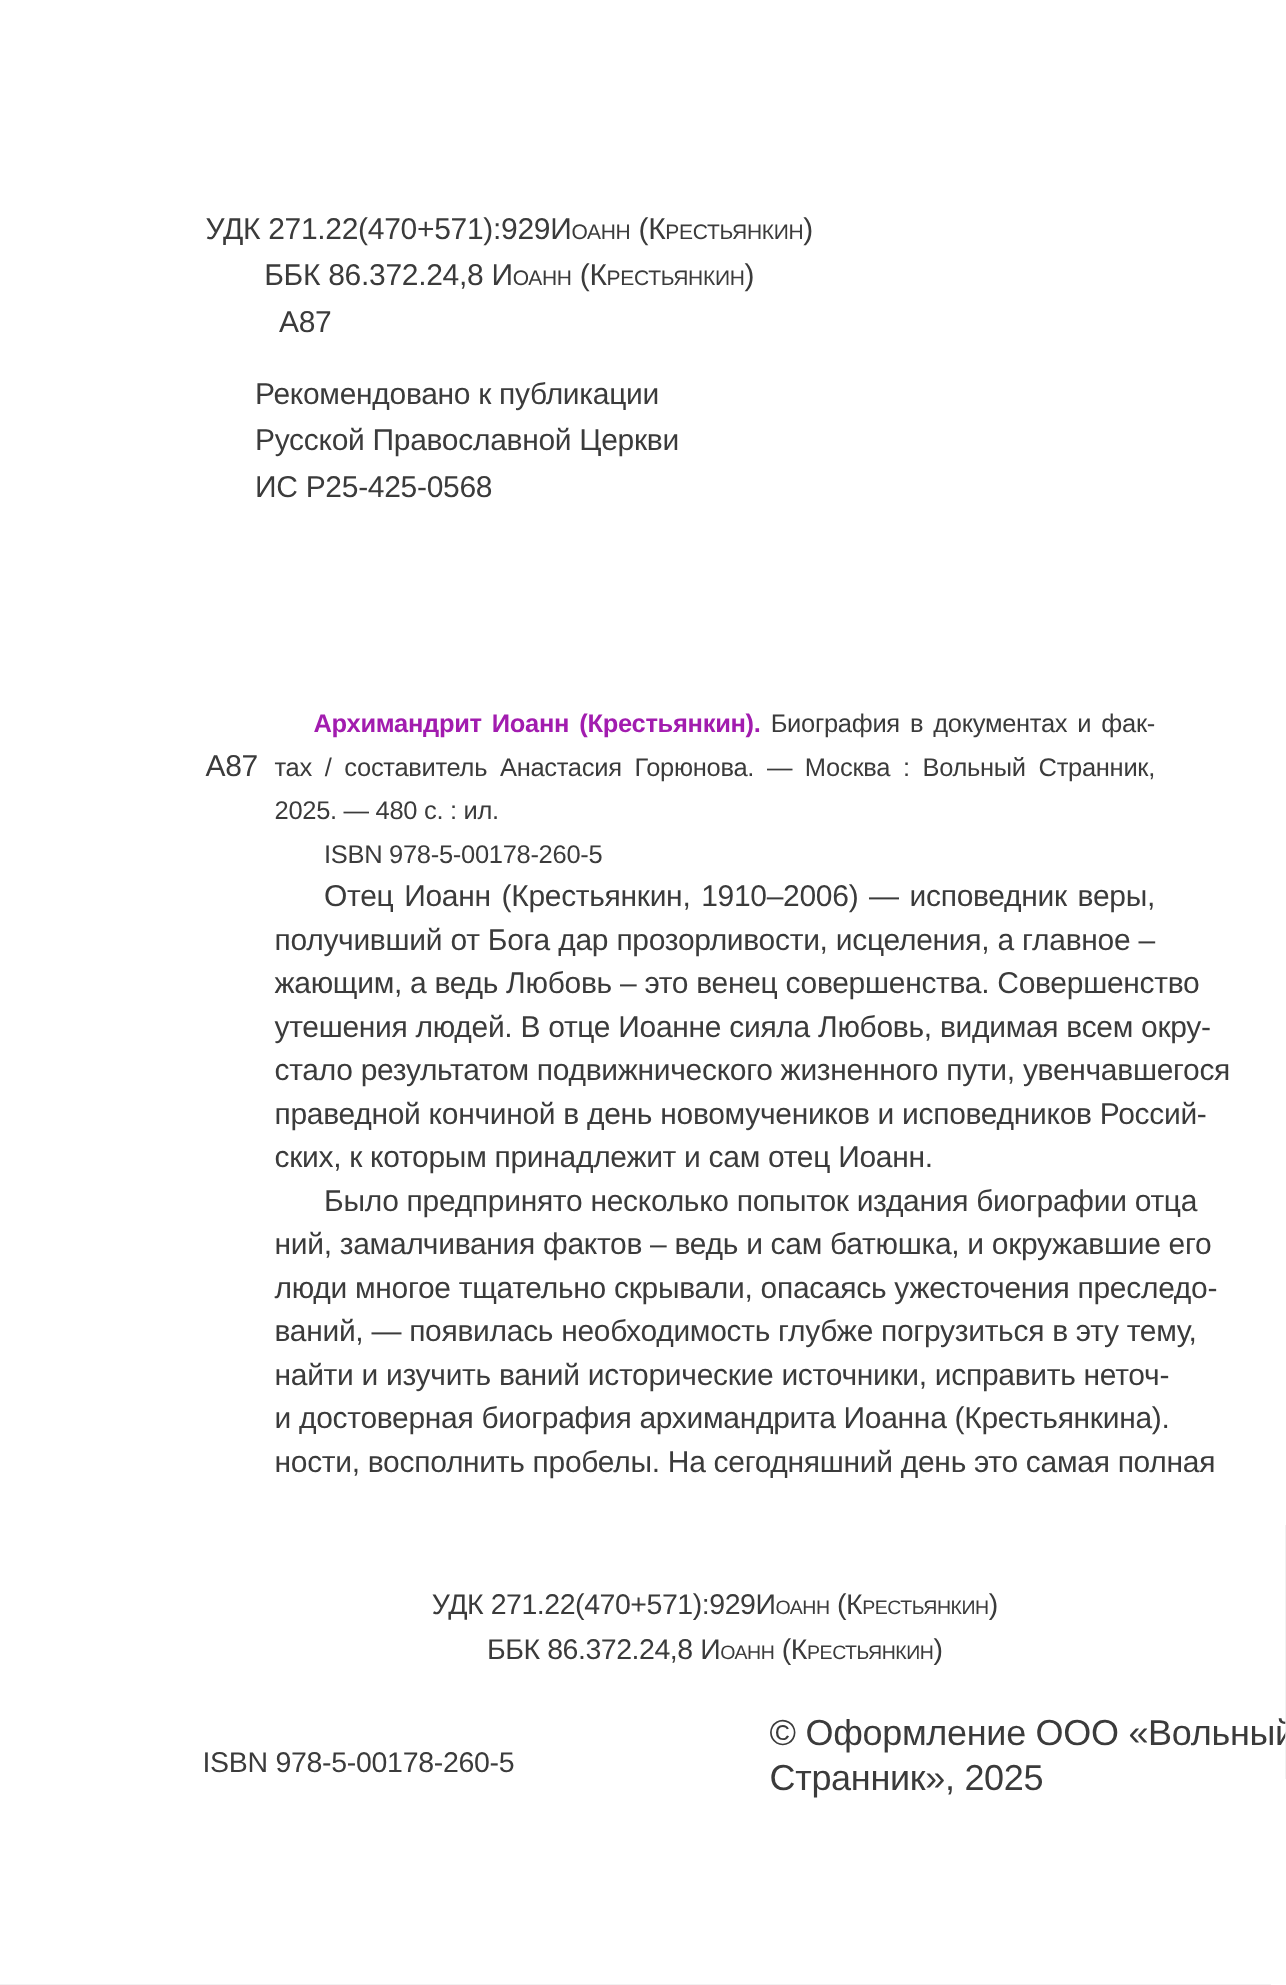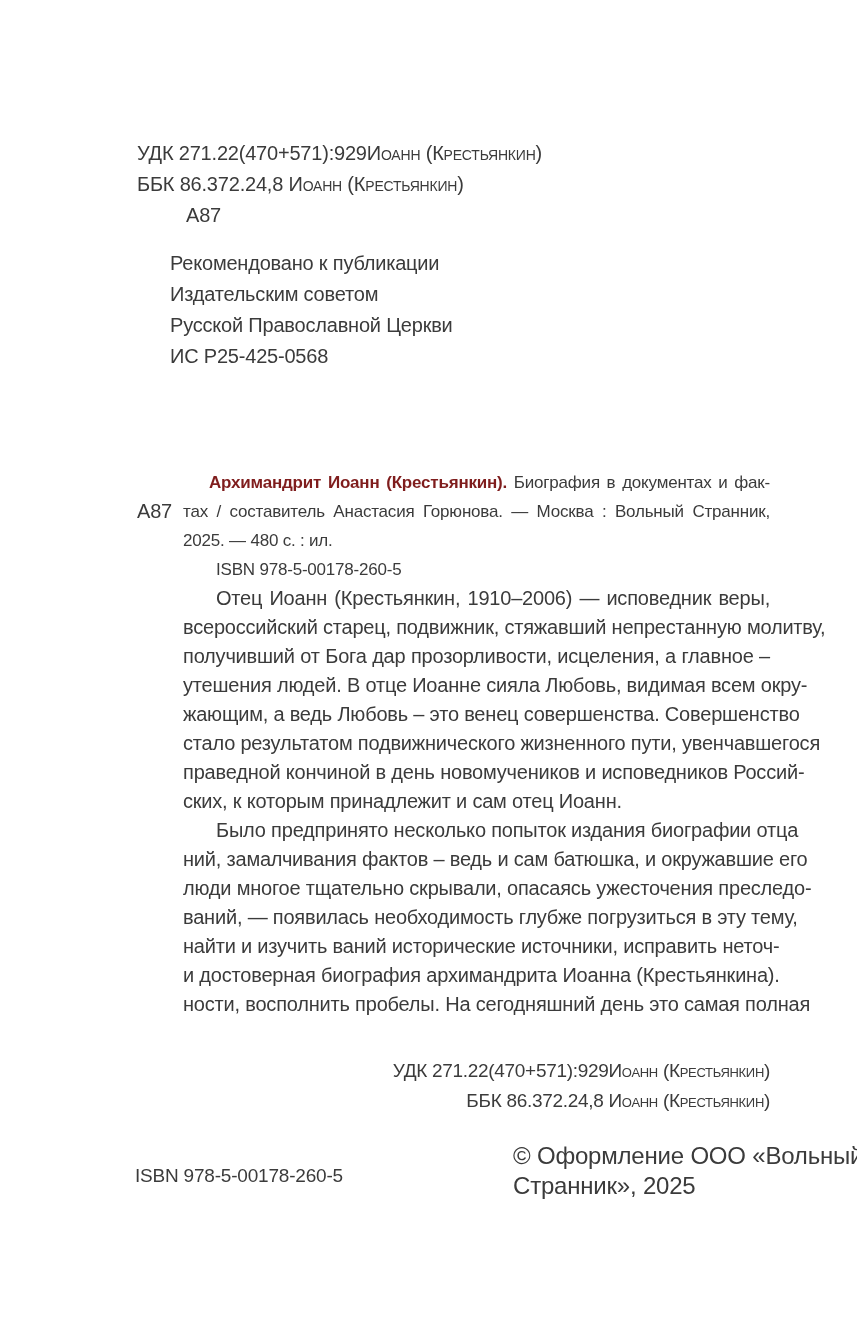--- a/index.html
+++ b/index.html
@@ -8,33 +8,33 @@
     width:857px;height:1323px;
     background:#ffffff;
     font-family:"Liberation Sans", sans-serif;
     color:#3b3b3b;
     overflow:hidden;
     margin:0 auto;
   }
   .blk{position:absolute;}
   .line{white-space:nowrap;}
   
-  .sc{font-variant:small-caps;}
+  .sc{font-variant:small-caps;text-align:center;}
   
   .top-codes{left:137px;top:138px;font-size:20px;line-height:31px;letter-spacing:-0.2px;}
   .code-indent{margin-left:49px;}
   
   .approval{left:170px;top:248px;font-size:20px;line-height:31px;letter-spacing:-0.2px;}
   
   .catalog{left:183px;top:468px;width:587px;font-size:17px;line-height:29px;letter-spacing:-0.2px;}
   .catalog .entry-code{position:absolute;left:-46px;top:29px;font-size:20px;letter-spacing:-0.2px;}
   .jline{text-align:justify;text-align-last:justify;}
   .ind{padding-left:33px;}
   .ind2{padding-left:26px;}
-  .bold{font-weight:bold;color:#7f1d1d;}
+  .bold{font-weight:bold;color:#a21caf;}
   
   .annotation{left:183px;top:584px;width:587px;font-size:20px;line-height:29px;letter-spacing:-0.2px;}
   .endline{text-align:left;text-align-last:left;}
   
   .bottom-codes{left:183px;top:1056px;width:587px;font-size:19px;line-height:30px;letter-spacing:-0.3px;text-align:right;}
   
   .footer-isbn{left:135px;top:1165px;font-size:19px;letter-spacing:-0.2px;}
   .copyright{left:513px;top:1141px;font-size:24px;line-height:30px;letter-spacing:-0.2px;}
 </style>
 </head>
@@ -43,39 +43,37 @@
 <div class="page">
 
   <div class="blk top-codes">
     <div class="line sc">УДК 271.22(470+571):929Иоанн (Крестьянкин)</div>
     <div class="line sc">ББК 86.372.24,8 Иоанн (Крестьянкин)</div>
     <div class="line code-indent">А87</div>
   </div>
 
   <div class="blk approval">
     <div class="line">Рекомендовано к публикации</div>
-    <div class="line">Издательским советом</div>
     <div class="line">Русской Православной Церкви</div>
     <div class="line">ИС Р25-425-0568</div>
   </div>
 
   <div class="blk catalog">
     <div class="entry-code">А87</div>
     <div class="line jline ind2"><span class="bold">Архимандрит Иоанн (Крестьянкин).</span> <span>Биография в документах и фак-</span></div>
     <div class="line jline">тах / составитель Анастасия Горюнова. — Москва : Вольный Странник,</div>
     <div class="line">2025. — 480 с. : ил.</div>
     <div class="line ind">ISBN 978-5-00178-260-5</div>
   </div>
 
   <div class="blk annotation">
     <div class="line jline ind">Отец Иоанн (Крестьянкин, 1910–2006) — исповедник веры,</div>
-    <div class="line jline">всероссийский старец, подвижник, стяжавший непрестанную молитву,</div>
     <div class="line jline">получивший от Бога дар прозорливости, исцеления, а главное –</div>
+    <div class="line jline">жающим, а ведь Любовь – это венец совершенства. Совершенство</div>
     <div class="line jline">утешения людей. В отце Иоанне сияла Любовь, видимая всем окру-</div>
-    <div class="line jline">жающим, а ведь Любовь – это венец совершенства. Совершенство</div>
     <div class="line jline">стало результатом подвижнического жизненного пути, увенчавшегося</div>
     <div class="line jline">праведной кончиной в день новомучеников и исповедников Россий-</div>
     <div class="line endline">ских, к которым принадлежит и сам отец Иоанн.</div>
     <div class="line jline ind">Было предпринято несколько попыток издания биографии отца</div>
     <div class="line jline">ний, замалчивания фактов – ведь и сам батюшка, и окружавшие его</div>
     <div class="line jline">люди многое тщательно скрывали, опасаясь ужесточения преследо-</div>
     <div class="line jline">ваний, — появилась необходимость глубже погрузиться в эту тему,</div>
     <div class="line jline">найти и изучить ваний исторические источники, исправить неточ-</div>
     <div class="line endline">и достоверная биография архимандрита Иоанна (Крестьянкина).</div>
     <div class="line jline">ности, восполнить пробелы. На сегодняшний день это самая полная</div>

